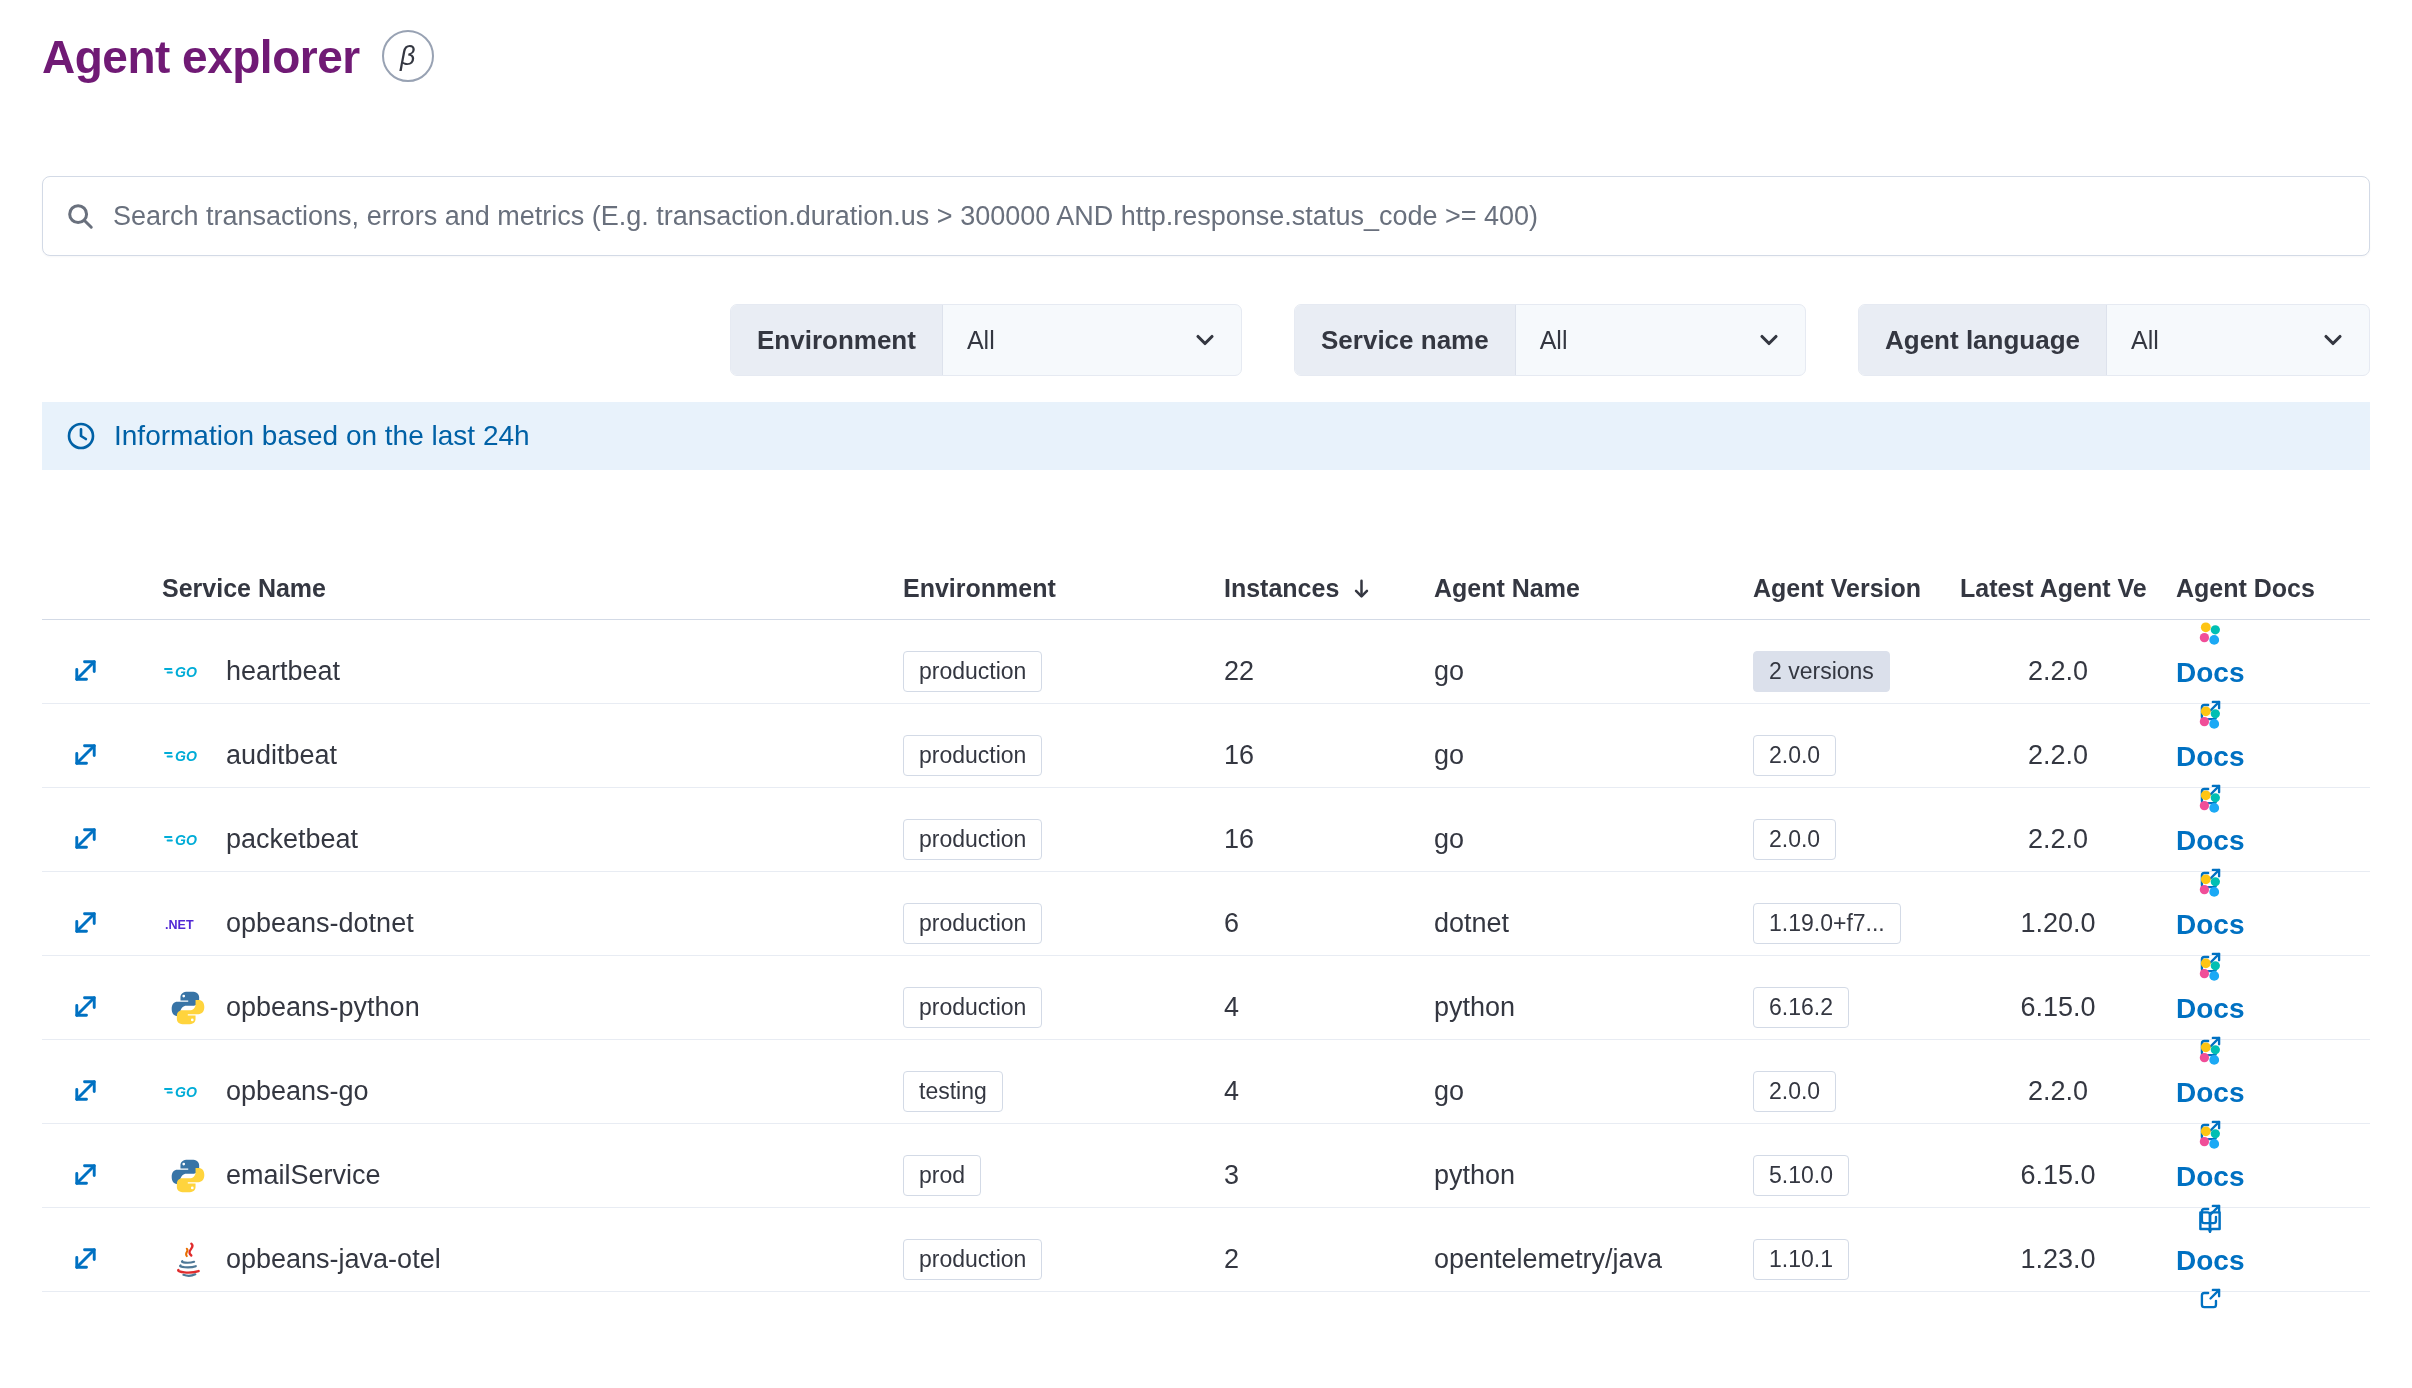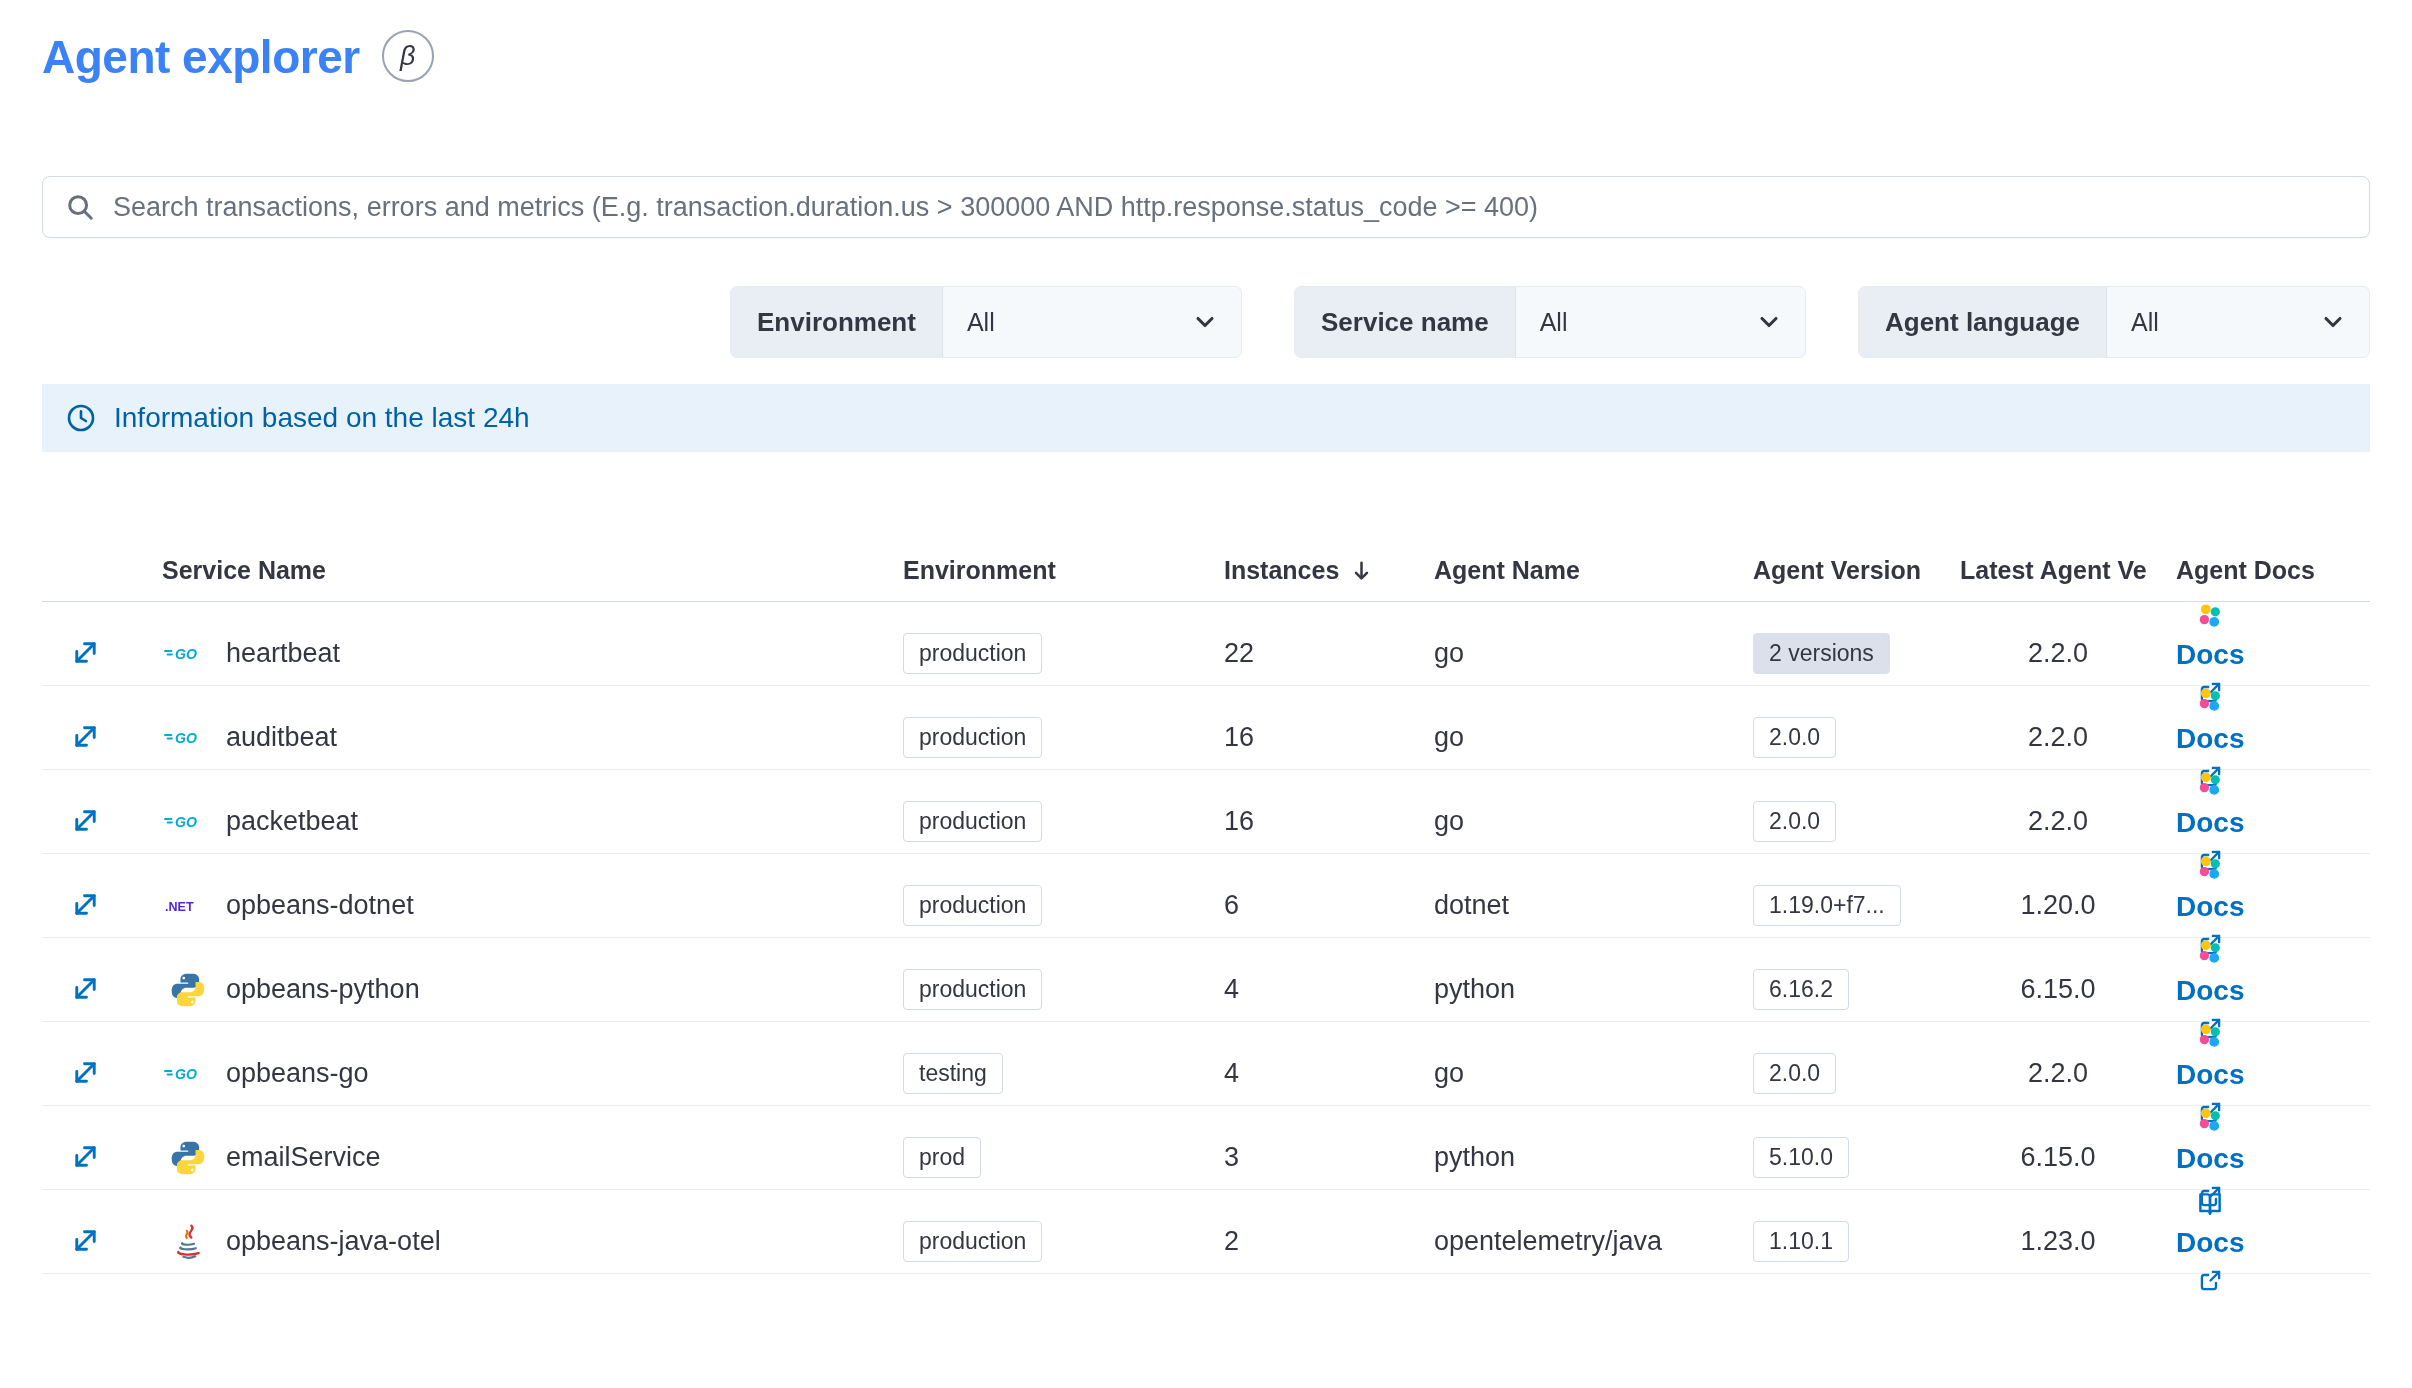--- a/index.html
+++ b/index.html
@@ -12,32 +12,32 @@
   *{box-sizing:border-box;}
   html,body{margin:0;padding:0;}
   body{
     width:2412px;height:1388px;overflow:hidden;background:#fff;
     font-family:"Liberation Sans","DejaVu Sans",sans-serif;color:var(--text);
   }
   .page{padding:30px 42px 0 42px;}
 
   
   .title-row{display:flex;align-items:flex-start;gap:22px;}
-  .page-title{margin:0;font-size:46px;line-height:54px;font-weight:700;color:#3b82f6;letter-spacing:-0.5px;}
+  .page-title{margin:0;font-size:46px;line-height:54px;font-weight:700;color:#701a75;letter-spacing:-0.5px;}
   .beta-badge{
     width:52px;height:52px;border:2px solid #98a2b3;border-radius:50%;
     display:flex;align-items:center;justify-content:center;
     font-size:27px;font-style:italic;color:#343741;margin-top:0px;flex:none;
   }
   .subtitle{margin-top:62px;font-size:29px;line-height:38px;color:var(--subtle);}
   .subtitle .hl{background:var(--hl);border-radius:3px;padding:2px 3px;}
 
   
   .searchbar{
-    margin-top:92px;height:62px;border:1px solid var(--border);border-radius:8px;
+    margin-top:92px;height:80px;border:1px solid var(--border);border-radius:8px;
     display:flex;align-items:center;padding:0 16px 0 22px;background:#fff;
     box-shadow:0 1px 2px rgba(52,55,65,.04);
   }
   .searchbar input{
     flex:1;border:none;outline:none;background:transparent;
     font-family:inherit;font-size:27px;color:var(--text);padding-left:18px;
   }
   .searchbar input::placeholder{color:#69707d;opacity:1;}
 
   

